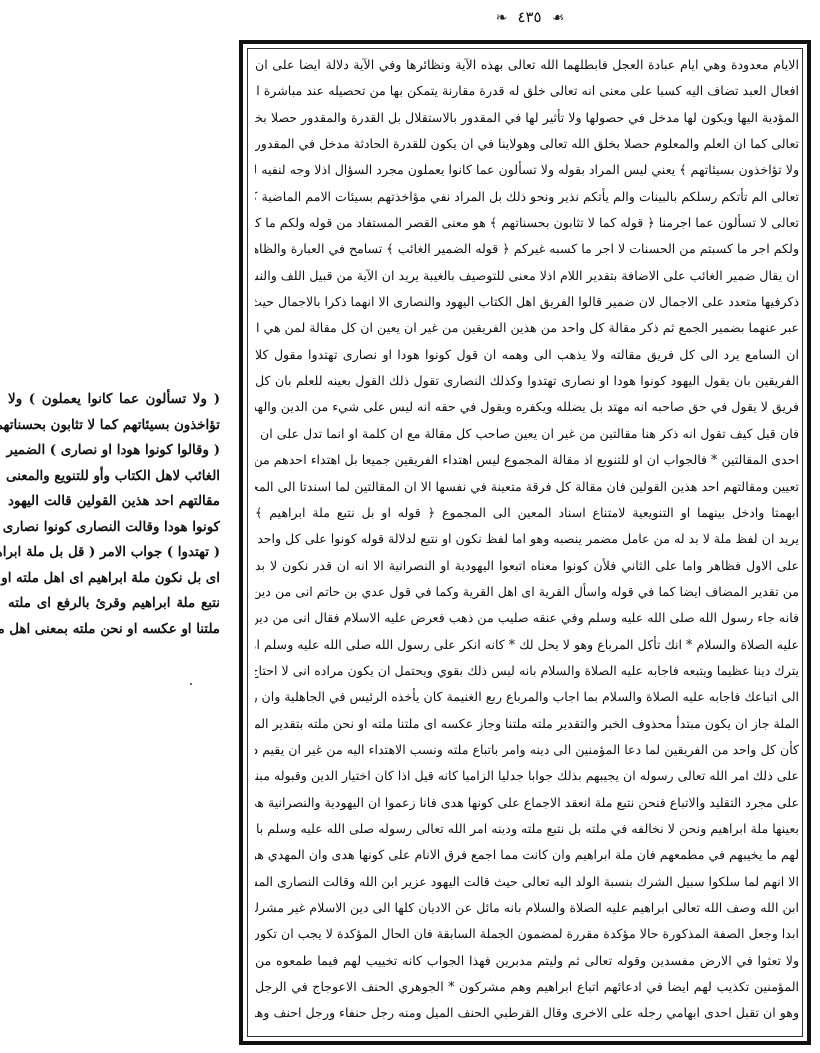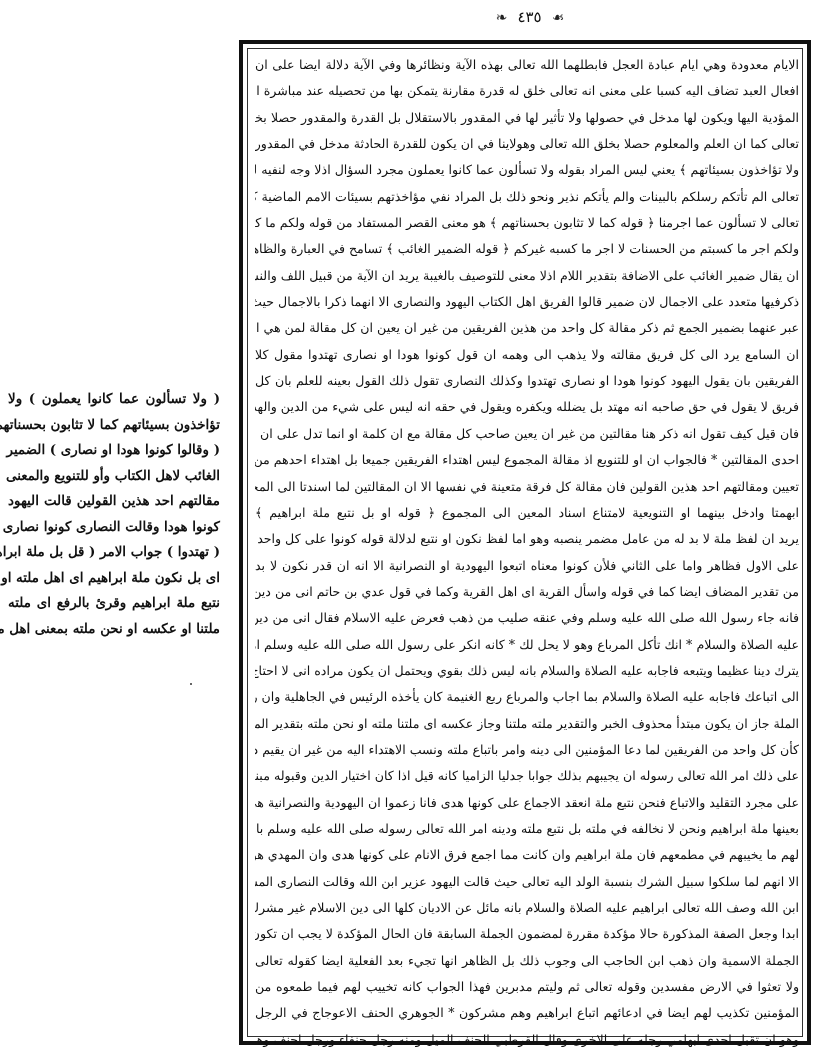--- a/index.html
+++ b/index.html
@@ -68,18 +68,17 @@
       <span class="line">الى اتباعك فاجابه عليه الصلاة والسلام بما اجاب والمرباع ربع الغنيمة كان يأخذه الرئيس في الجاهلية وان رفع</span>
       <span class="line">الملة جاز ان يكون مبتدأ محذوف الخبر والتقدير ملته ملتنا وجاز عكسه اى ملتنا ملته او نحن ملته بتقدير المضاف</span>
       <span class="line">كأن كل واحد من الفريقين لما دعا المؤمنين الى دينه وامر باتباع ملته ونسب الاهتداء اليه من غير ان يقيم دليلا</span>
       <span class="line">على ذلك امر الله تعالى رسوله ان يجيبهم بذلك جوابا جدليا الزاميا كانه قيل اذا كان اختيار الدين وقبوله مبنيا</span>
       <span class="line">على مجرد التقليد والاتباع فنحن نتبع ملة انعقد الاجماع على كونها هدى فانا زعموا ان اليهودية والنصرانية هي</span>
       <span class="line">بعينها ملة ابراهيم ونحن لا نخالفه في ملته بل نتبع ملته ودينه امر الله تعالى رسوله صلى الله عليه وسلم بان يقول</span>
       <span class="line">لهم ما يخيبهم في مطمعهم فان ملة ابراهيم وان كانت مما اجمع فرق الانام على كونها هدى وان المهدي هو من يتبعها</span>
       <span class="line">الا انهم لما سلكوا سبيل الشرك بنسبة الولد اليه تعالى حيث قالت اليهود عزير ابن الله وقالت النصارى المسيح</span>
       <span class="line">ابن الله وصف الله تعالى ابراهيم عليه الصلاة والسلام بانه مائل عن الاديان كلها الى دين الاسلام غير مشرك بربه</span>
       <span class="line">ابدا وجعل الصفة المذكورة حالا مؤكدة مقررة لمضمون الجملة السابقة فان الحال المؤكدة لا يجب ان تكون بعد</span>
-      <span class="line">الجملة الاسمية وان ذهب ابن الحاجب الى وجوب ذلك بل الظاهر انها تجيء بعد الفعلية ايضا كقوله تعالى</span>
       <span class="line">ولا تعثوا في الارض مفسدين وقوله تعالى ثم وليتم مدبرين فهذا الجواب كانه تخييب لهم فيما طمعوه من</span>
       <span class="line">المؤمنين تكذيب لهم ايضا في ادعائهم اتباع ابراهيم وهم مشركون * الجوهري الحنف الاعوجاج في الرجل</span>
       <span class="line">وهو ان تقبل احدى ابهامي رجله على الاخرى وقال القرطبي الحنف الميل ومنه رجل حنفاء ورجل احنف وهو</span>
     </div>
 </div>
 
 </body></html>

